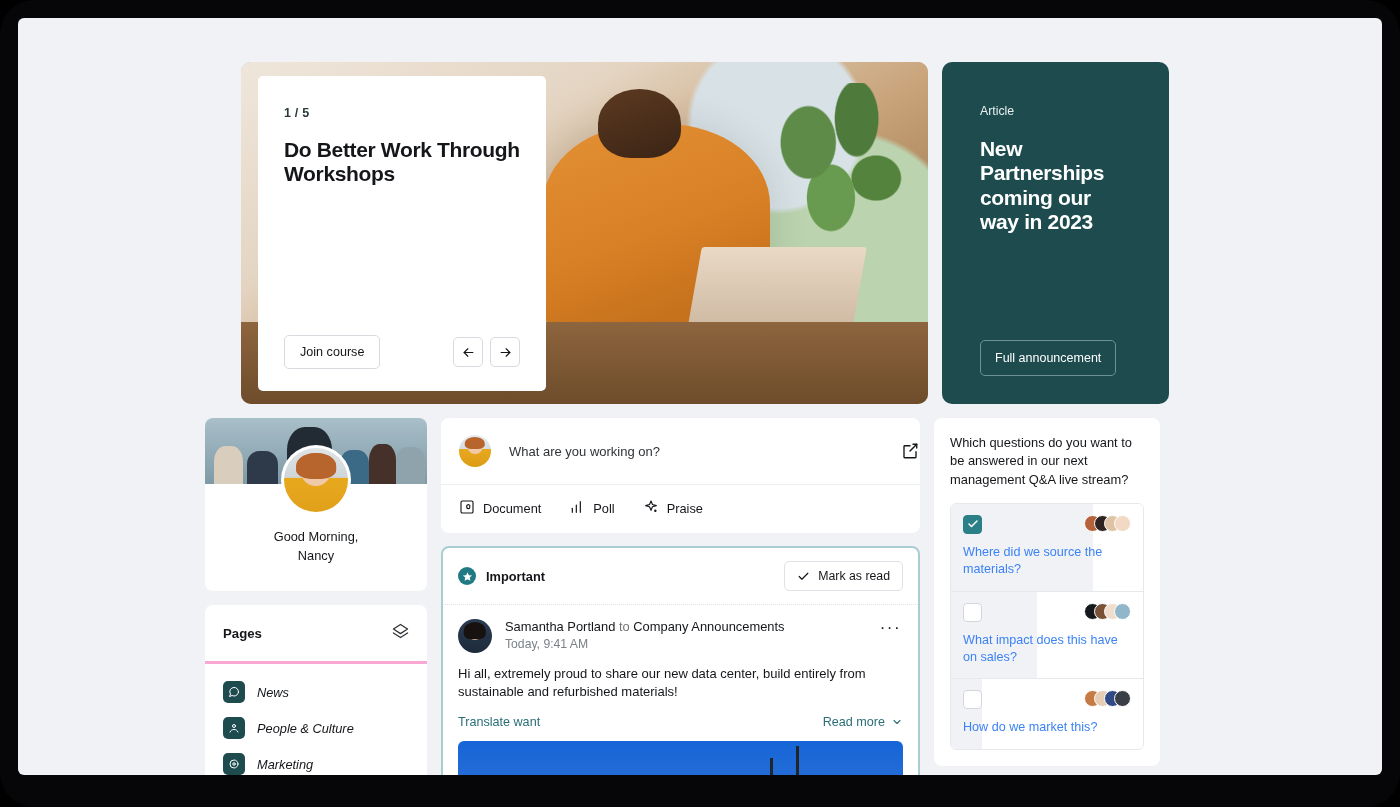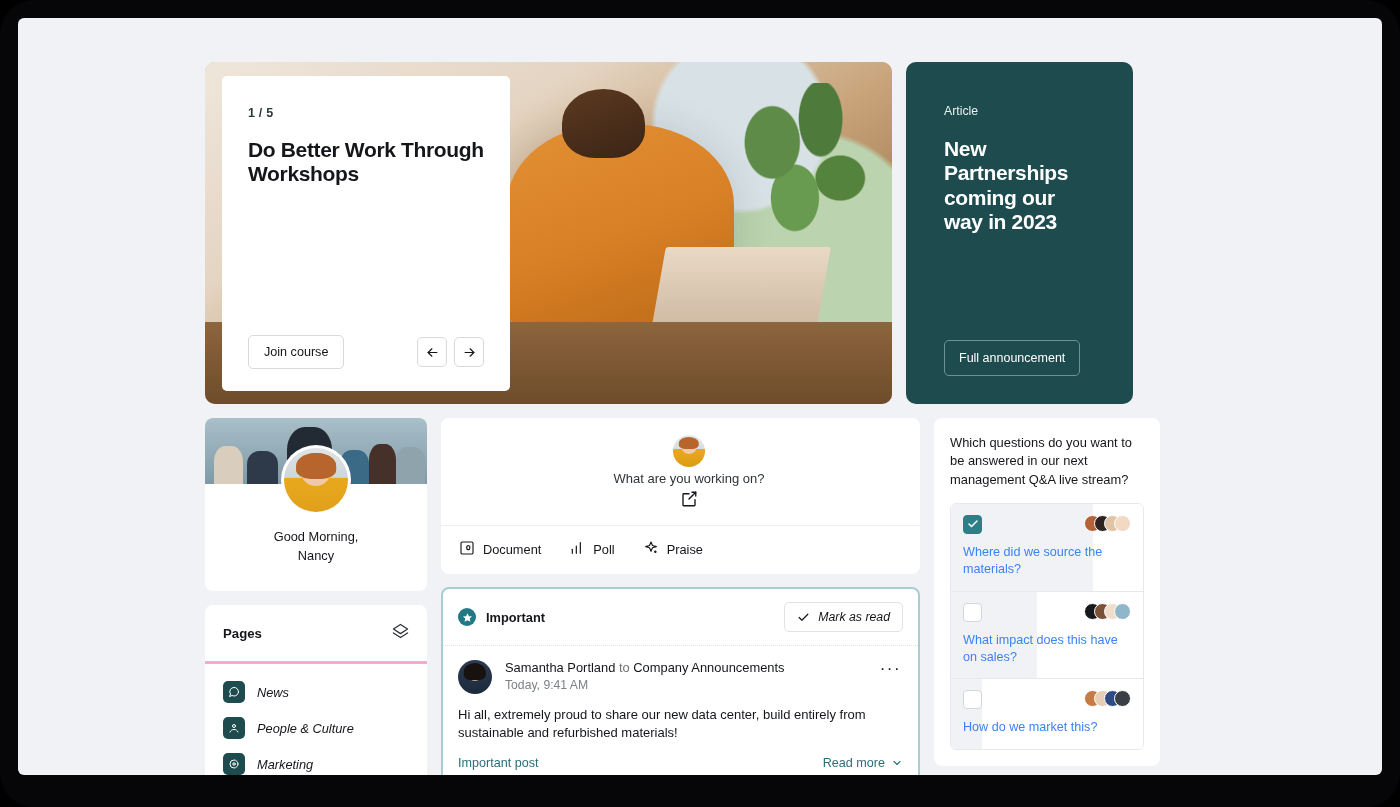--- a/index.html
+++ b/index.html
@@ -35,20 +35,21 @@
   }
 
   
   .hero-row { display: flex; gap: 14px; height: 342px; }
 
   
   .hero {
     position: relative; width: 687px; height: 342px;
     border-radius: 10px; overflow: hidden;
     background: linear-gradient(180deg,#cdb396 0%, #b99d80 100%);
+    margin-left: 36px;
   }
   .hero-photo {
     position: absolute; inset: 0;
     background:
       radial-gradient(circle at 78% 18%, #d8e2e6 0 14%, transparent 15%),
       radial-gradient(circle at 88% 55%, #bcd3b0 0 18%, transparent 19%),
       linear-gradient(150deg,#efe6dc 0%, #e3d5c4 30%, #c8a57e 55%, #9c7850 80%, #6b4e33 100%);
     filter: saturate(1.05);
   }
   .hero-photo::before {
@@ -207,24 +208,23 @@
     width: 22px; height: 22px; border-radius: 5px;
     background: #1d4b4e; color:#fff;
     display:flex; align-items:center; justify-content:center;
     flex: 0 0 auto;
   }
   .page-label { font-size: 12.8px; color: #14161a; }
 
   
   .composer { padding: 0; }
   .composer-top {
-    display: flex; align-items: center; gap: 4px;
+    display: flex; align-items: center; gap: 18px;
     padding: 17px 1px 17px 18px;
     border-bottom: 1px solid #edeef1;
-    flex-direction: column;
   }
   .mini-avatar {
     width: 32px; height:32px; border-radius:50%; flex:0 0 auto; overflow:hidden;
     background: linear-gradient(180deg,#e6ebed 0%, #d6dde0 44%, #e8a81e 45%, #dc9d15 100%);
     position: relative;
   }
   .mini-avatar::before {
     content:""; position:absolute; left:50%; top:14%; transform:translateX(-50%);
     width:46%; height:44%; border-radius:50%; background:#f0c9a8;
   }
@@ -256,21 +256,21 @@
   }
   .imp { display:flex; align-items:center; gap:10px; }
   .imp-badge {
     width: 18px; height: 18px; border-radius:50%; background:#1f7a84;
     display:flex;align-items:center;justify-content:center;
   }
   .imp-label { font-size: 12.8px; font-weight: 700; color:#14161a; }
   .mark-read {
     display:flex;align-items:center;gap:8px;
     border:1px solid #dfe2e6;border-radius:5px;background:#fff;cursor:pointer;
-    padding: 7px 12px; font-family:inherit; font-size:12.3px; color:#14161a;font-style:italic;
+    padding: 7px 12px; font-family:inherit; font-size:12.3px; color:#14161a;
   }
   .post-author-row {
     display:flex; align-items:flex-start; gap: 13px;
     padding: 14px 15px 0 15px;
   }
   .author-av {
     width: 34px;height:34px;border-radius:50%;flex:0 0 auto;overflow:hidden;
     background: linear-gradient(180deg,#2b3b52 0%, #1d2a3b 100%);
     position:relative;
   }
@@ -538,21 +538,21 @@
                   <b>Company Announcements</b>
                 </div>
                 <div class="author-time">Today, 9:41 AM</div>
               </div>
               <button class="dots">···</button>
             </div>
 
             <div class="post-body">Hi all, extremely proud to share our new data center, build entirely from sustainable and refurbished materials!</div>
 
             <div class="post-links">
-              <button class="link">Important post</button>
+              <button class="link">Translate want</button>
               <button class="link link-more">
                 <span>Read more</span>
                 <svg width="12" height="12" viewBox="0 0 24 24" fill="none" stroke="currentColor" stroke-width="2.2" stroke-linecap="round" stroke-linejoin="round">
                   <polyline points="6 9 12 15 18 9"></polyline>
                 </svg>
               </button>
             </div>
 
             <div class="post-img">
 

